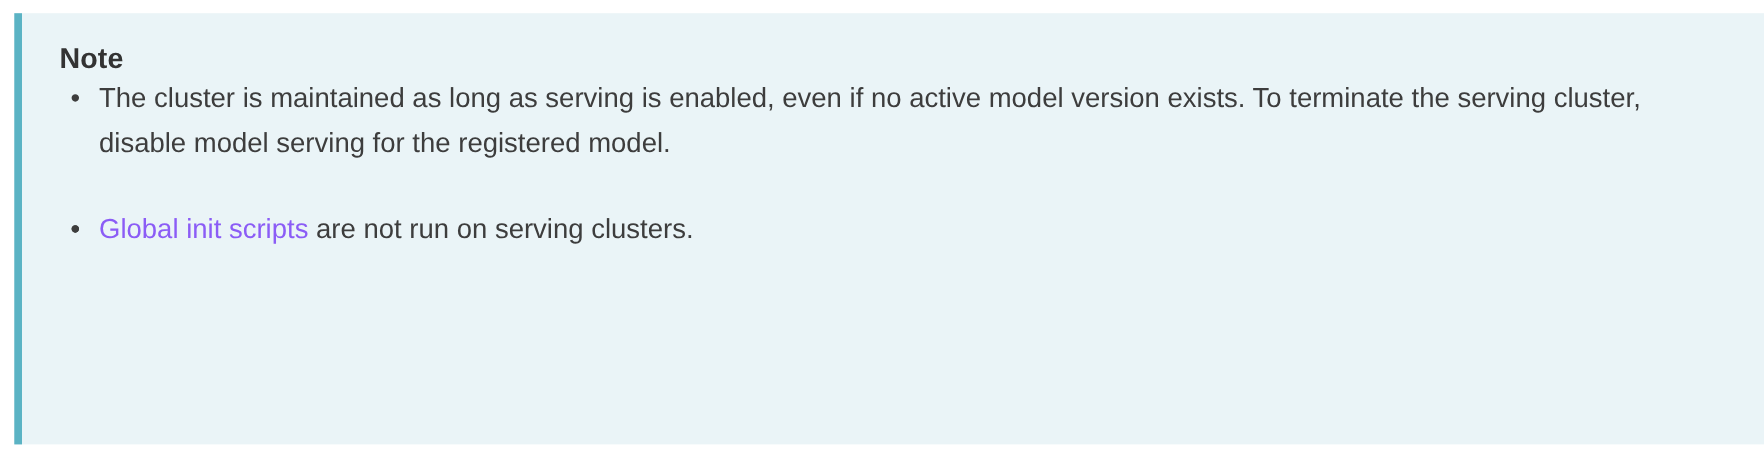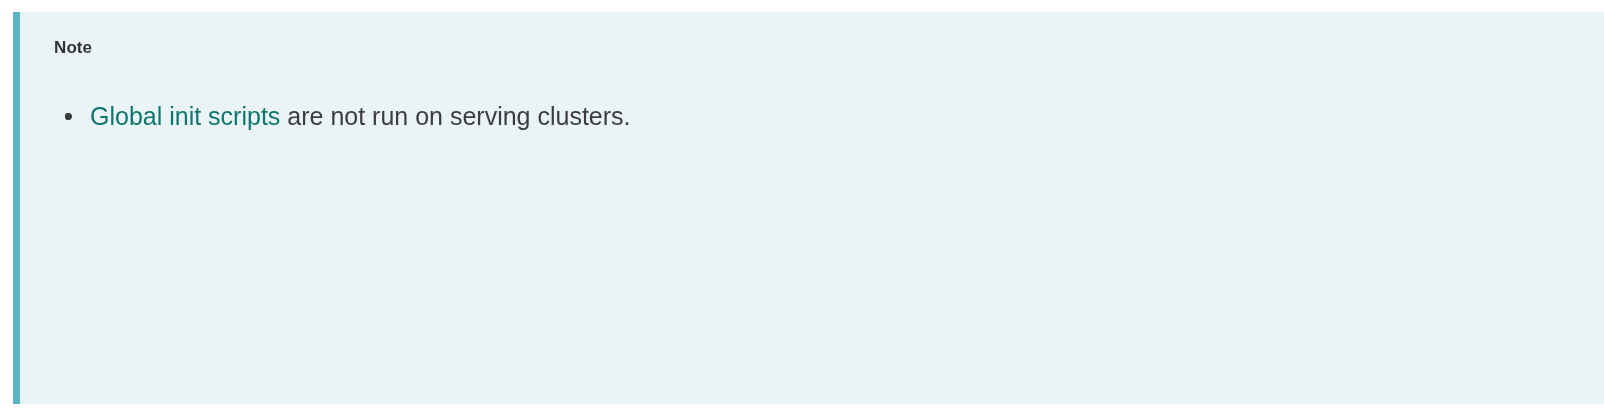--- a/index.html
+++ b/index.html
@@ -29,21 +29,21 @@
     top: 12px;
     width: 1591px;
     height: 392px;
     box-sizing: border-box;
     background: #eaf4f7;
     border-left: 7px solid #5bb3c4;
     padding: 26px 30px 20px 34px;
   }
 
   .note-title {
-    font-size: 17px;
+    font-size: 26px;
     font-weight: bold;
     color: #333333;
     line-height: 1.2;
     margin: 0 0 0 0;
     letter-spacing: 0.1px;
   }
 
   .note-list {
     list-style: none;
     margin: 0;
@@ -68,41 +68,42 @@
     position: absolute;
     left: 10px;
     top: 0;
     width: 12px;
     line-height: 1.62;
     font-size: 25px;
     color: #3d3d3d;
   }
 
   .note-link {
-    color: #0f766e;
+    color: #8b5cf6;
     text-decoration: none;
   }
 
   .note-text-run {
     color: #3d3d3d;
   }
 </style>
 </head>
 <body>
 
 <div class="page">
 
   <section class="note-callout">
 
     <div class="note-title">Note</div>
 
     <ul class="note-list">
 
       <li class="note-list-item">
         <span class="bullet">•</span>
+        <span class="note-text-run">The cluster is maintained as long as serving is enabled, even if no active model version exists. To terminate the serving cluster, disable model serving for the registered model.</span>
       </li>
 
       <li class="note-list-item">
         <span class="bullet">•</span>
       </li>
 
       <li class="note-list-item">
         <span class="bullet">•</span>
         <a class="note-link" href="#">Global init scripts</a><span class="note-text-run"> are not run on serving clusters.</span>
       </li>

